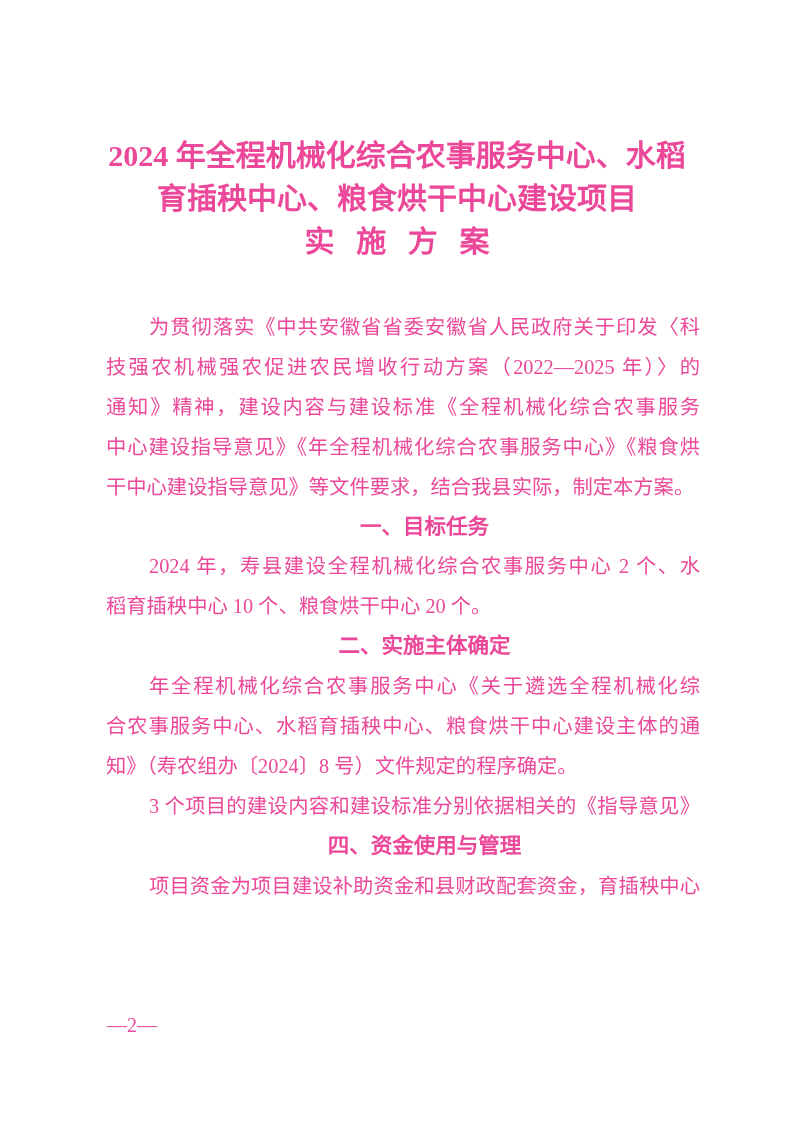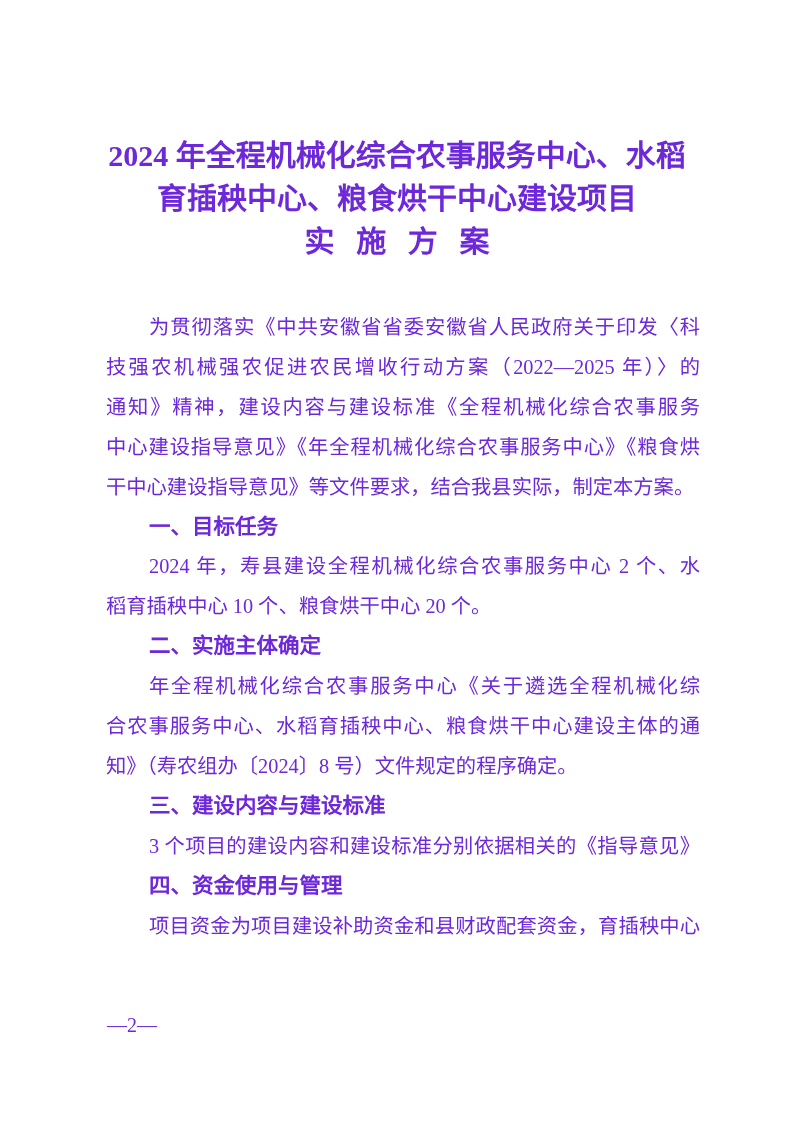--- a/index.html
+++ b/index.html
@@ -5,21 +5,21 @@
   html, body {
     margin: 0;
     padding: 0;
     background: #ffffff;
   }
   .page {
     position: relative;
     width: 794px;
     height: 1122px;
     background: #ffffff;
-    color: #6d28d9;
+    color: #ec4899;
     overflow: hidden;
     font-family: "Liberation Serif", "DejaVu Serif", serif;
   }
   .title-block {
     position: absolute;
     top: 134px;
     left: 97px;
     width: 600px;
     text-align: center;
     font-weight: bold;
@@ -54,21 +54,21 @@
     text-align-last: left;
   }
   .heading {
     width: 100%;
     box-sizing: border-box;
     padding-left: 43px;
     font-family: "Liberation Sans", "DejaVu Sans", sans-serif;
     font-weight: 700;
     font-size: 21.5px;
     line-height: 39.9px;
-    text-align: left;
+    text-align: center;
   }
   .footer-pagenum {
     position: absolute;
     top: 1012px;
     left: 107px;
     font-size: 20px;
     line-height: 26px;
     font-family: "Liberation Serif", "DejaVu Serif", serif;
   }
 </style>
@@ -101,21 +101,20 @@
     </div>
 
     <div class="heading">二、实施主体确定</div>
 
     <div>
       <div class="bline first">年全程机械化综合农事服务中心《关于遴选全程机械化综</div>
       <div class="bline">合农事服务中心、水稻育插秧中心、粮食烘干中心建设主体的通</div>
       <div class="bline last">知》（寿农组办〔2024〕8 号）文件规定的程序确定。</div>
     </div>
 
-    <div class="heading">三、建设内容与建设标准</div>
 
     <div>
       <div class="bline first">3 个项目的建设内容和建设标准分别依据相关的《指导意见》</div>
     </div>
 
     <div class="heading">四、资金使用与管理</div>
 
     <div>
       <div class="bline first">项目资金为项目建设补助资金和县财政配套资金，育插秧中心</div>
     </div>

